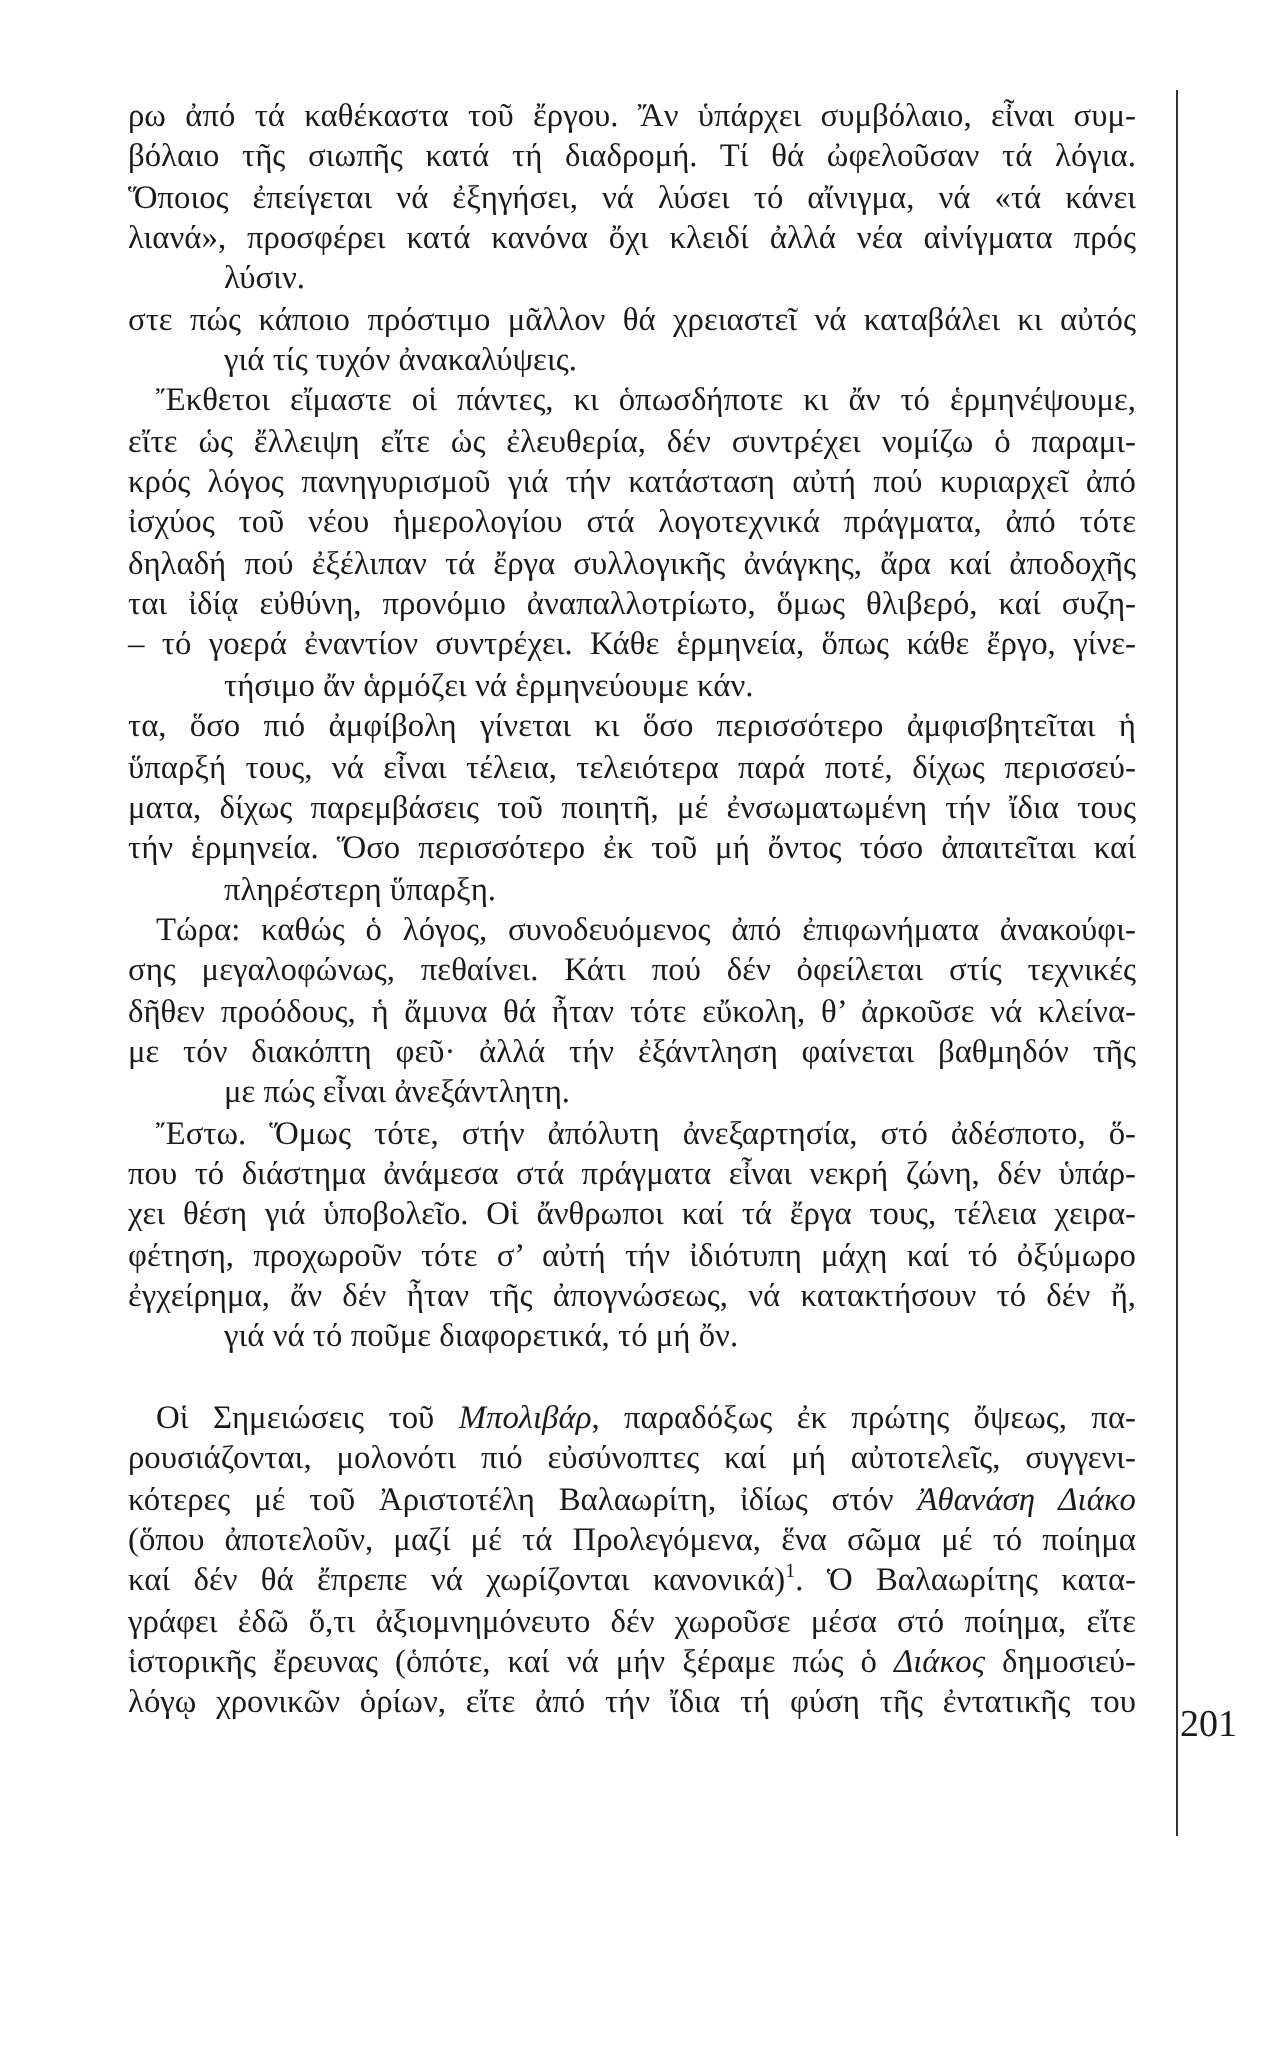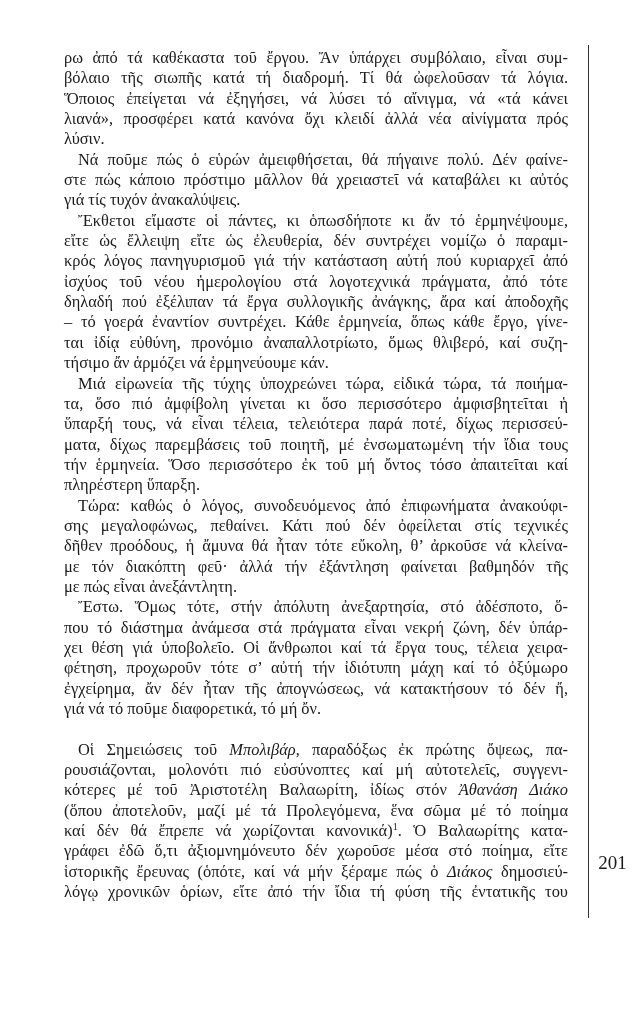--- a/index.html
+++ b/index.html
@@ -7,61 +7,59 @@
     width:639px; height:1024px; background:#ffffff; position:relative; overflow:hidden;
     font-family:"DejaVu Serif","Liberation Serif",serif;
   }
   .page-text {
     position:absolute; left:64px; top:48px; width:504px;
     font-family:"Liberation Serif","DejaVu Serif",serif;
     font-size:16.4px; line-height:20.35px; color:#1a1a1a;
   }
   .para { margin:0; text-align:justify; text-indent:14px; hyphens:manual; }
   .line { display:block; text-align:justify; text-align-last:justify; white-space:nowrap; text-indent:0; }
-  .line.last { text-align-last:left; }
+  .line.last { text-align-last:left;margin-left:48px; }
   .line.indent { padding-left:14px; }
   .gap { height:20.35px; }
   em { font-style:italic; }
   sup { font-size:10px; line-height:0; vertical-align:super; }
   .margin-rule {
     position:absolute; left:588px; top:45px; width:1px; height:873px; background:#333;
   }
   .page-number {
-    position:absolute; left:590px; top:852px; width:45px; text-align:center;
+    position:absolute; left:590px; top:852px; width:45px; text-align:left;
     font-family:"Liberation Serif","DejaVu Serif",serif; font-size:19px; color:#1a1a1a;
   }
 </style>
 </head>
 <body>
 
 <div class="page-text" id="page-body">
     <div class="para">
       <span class="line">ρω ἀπό τά καθέκαστα τοῦ ἔργου. Ἄν ὑπάρχει συμβόλαιο, εἶναι συμ-</span>
       <span class="line">βόλαιο τῆς σιωπῆς κατά τή διαδρομή. Τί θά ὠφελοῦσαν τά λόγια.</span>
       <span class="line">Ὅποιος ἐπείγεται νά ἐξηγήσει, νά λύσει τό αἴνιγμα, νά «τά κάνει</span>
       <span class="line">λιανά», προσφέρει κατά κανόνα ὄχι κλειδί ἀλλά νέα αἰνίγματα πρός</span>
       <span class="line last">λύσιν.</span>
     </div>
     <div class="para">
-      <span class="line indent">Νά ποῦμε πώς ὁ εὑρών ἀμειφθήσεται, θά πήγαινε πολύ. Δέν φαίνε-</span>
       <span class="line">στε πώς κάποιο πρόστιμο μᾶλλον θά χρειαστεῖ νά καταβάλει κι αὐτός</span>
       <span class="line last">γιά τίς τυχόν ἀνακαλύψεις.</span>
     </div>
     <div class="para">
       <span class="line indent">Ἔκθετοι εἴμαστε οἱ πάντες, κι ὁπωσδήποτε κι ἄν τό ἑρμηνέψουμε,</span>
       <span class="line">εἴτε ὡς ἔλλειψη εἴτε ὡς ἐλευθερία, δέν συντρέχει νομίζω ὁ παραμι-</span>
       <span class="line">κρός λόγος πανηγυρισμοῦ γιά τήν κατάσταση αὐτή πού κυριαρχεῖ ἀπό</span>
       <span class="line">ἰσχύος τοῦ νέου ἡμερολογίου στά λογοτεχνικά πράγματα, ἀπό τότε</span>
       <span class="line">δηλαδή πού ἐξέλιπαν τά ἔργα συλλογικῆς ἀνάγκης, ἄρα καί ἀποδοχῆς</span>
+      <span class="line">ται ἰδίᾳ εὐθύνη, προνόμιο ἀναπαλλοτρίωτο, ὅμως θλιβερό, καί συζη-</span>
       <span class="line">– τό γοερά ἐναντίον συντρέχει. Κάθε ἑρμηνεία, ὅπως κάθε ἔργο, γίνε-</span>
-      <span class="line">ται ἰδίᾳ εὐθύνη, προνόμιο ἀναπαλλοτρίωτο, ὅμως θλιβερό, καί συζη-</span>
       <span class="line last">τήσιμο ἄν ἁρμόζει νά ἑρμηνεύουμε κάν.</span>
     </div>
     <div class="para">
-      <span class="line indent">Μιά εἰρωνεία τῆς τύχης ὑποχρεώνει τώρα, εἰδικά τώρα, τά ποιήμα-</span>
       <span class="line">τα, ὅσο πιό ἀμφίβολη γίνεται κι ὅσο περισσότερο ἀμφισβητεῖται ἡ</span>
       <span class="line">ὕπαρξή τους, νά εἶναι τέλεια, τελειότερα παρά ποτέ, δίχως περισσεύ-</span>
       <span class="line">ματα, δίχως παρεμβάσεις τοῦ ποιητῆ, μέ ἐνσωματωμένη τήν ἴδια τους</span>
       <span class="line">τήν ἑρμηνεία. Ὅσο περισσότερο ἐκ τοῦ μή ὄντος τόσο ἀπαιτεῖται καί</span>
       <span class="line last">πληρέστερη ὕπαρξη.</span>
     </div>
     <div class="para">
       <span class="line indent">Τώρα: καθώς ὁ λόγος, συνοδευόμενος ἀπό ἐπιφωνήματα ἀνακούφι-</span>
       <span class="line">σης μεγαλοφώνως, πεθαίνει. Κάτι πού δέν ὀφείλεται στίς τεχνικές</span>
       <span class="line">δῆθεν προόδους, ἡ ἄμυνα θά ἦταν τότε εὔκολη, θ’ ἀρκοῦσε νά κλείνα-</span>

